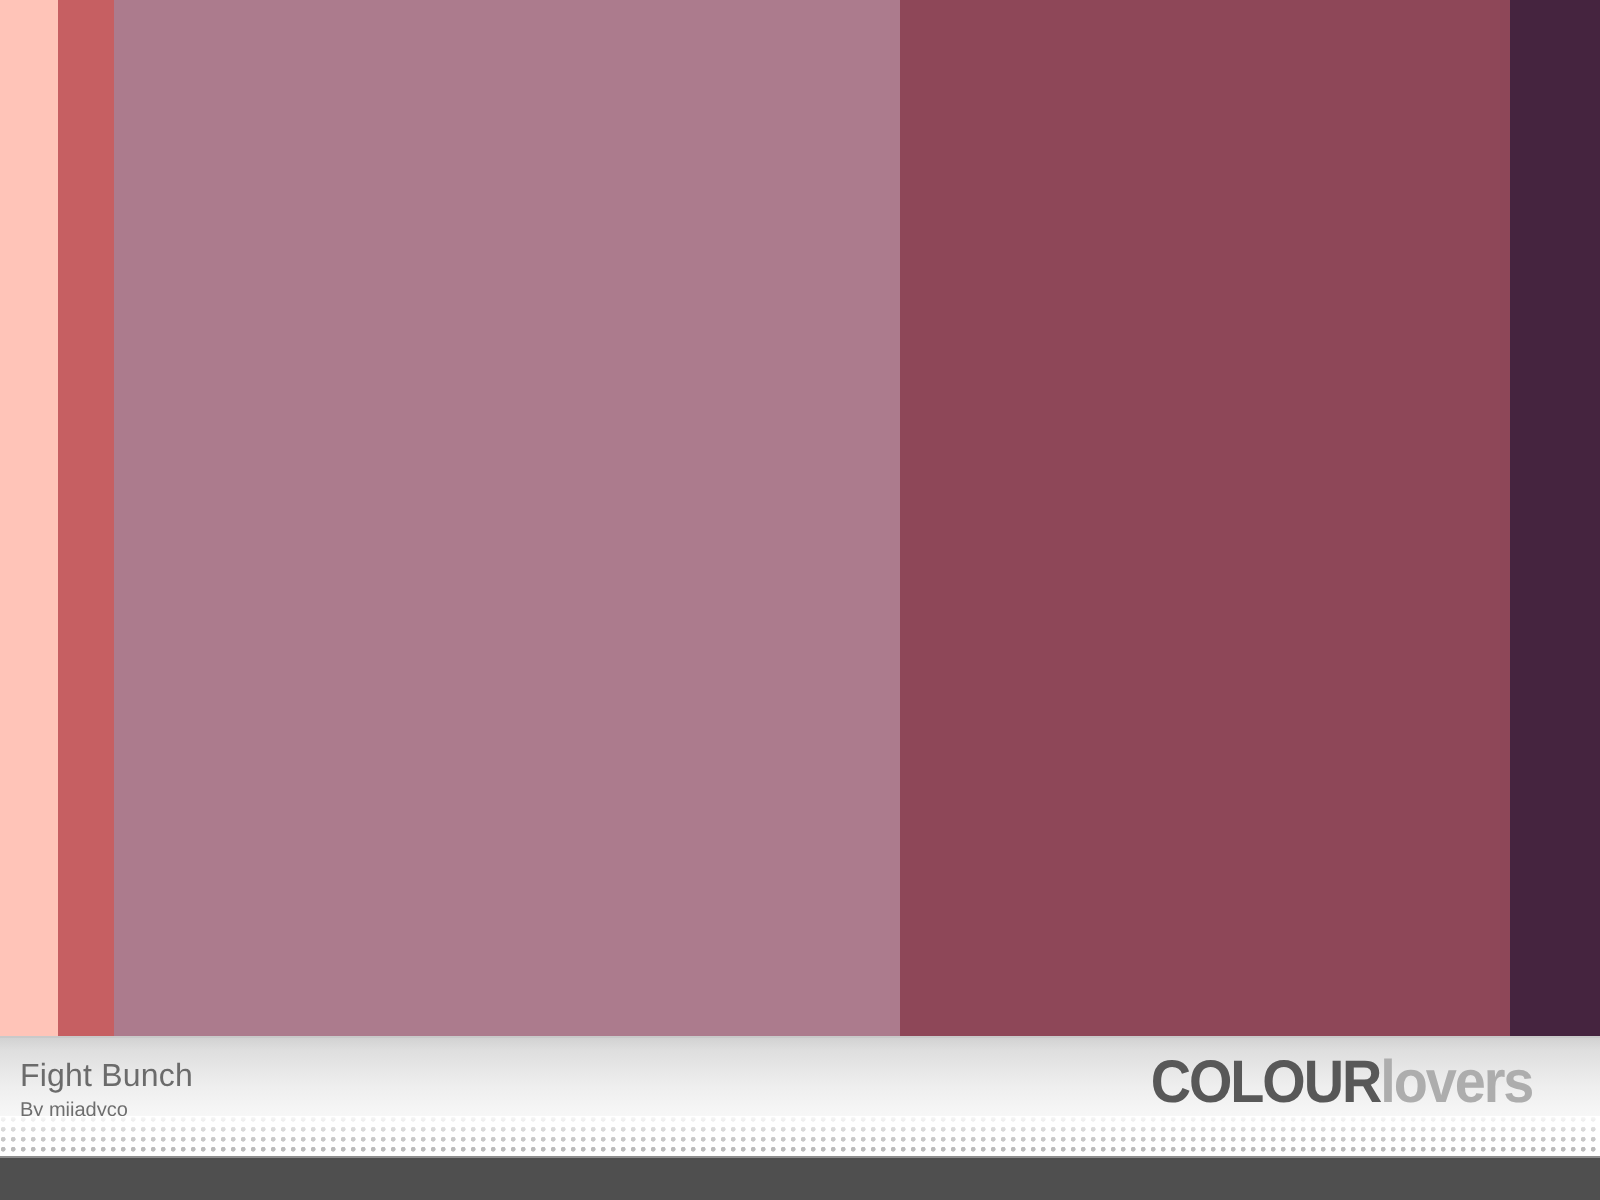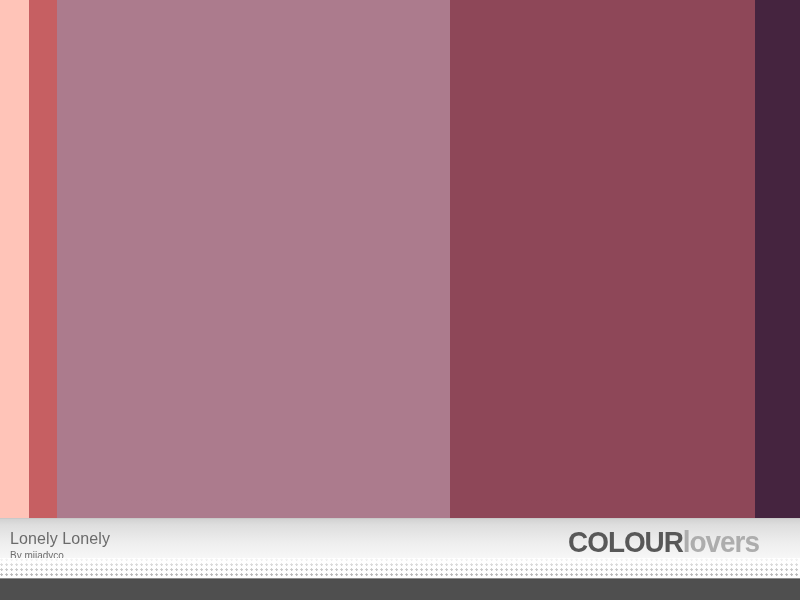--- a/index.html
+++ b/index.html
@@ -63,23 +63,23 @@
     font-size: 10px;
     line-height: 13px;
     color: #6e6e6e;
     margin-top: 1px;
     white-space: nowrap;
   }
 
   
   #brand {
     position: absolute;
-    right: 18px;
+    right: 34px;
     top: 8px;
-    text-align: center;
+    text-align: right;
   }
   #brand-wordmark {
     font-size: 30px;
     line-height: 30px;
     font-weight: bold;
     letter-spacing: -1.1px;
     transform: scaleX(0.93);
     transform-origin: right center;
     white-space: nowrap;
   }
@@ -150,21 +150,21 @@
       <div class="swatch" style="background: rgb(255, 196, 184); width: 29px;"></div>
       <div class="swatch" style="background: rgb(198, 95, 98); width: 28px;"></div>
       <div class="swatch" style="background: rgb(172, 123, 141); width: 393px;"></div>
       <div class="swatch" style="background: rgb(142, 71, 88); width: 305px;"></div>
       <div class="swatch" style="background: rgb(69, 36, 63); width: 45px;"></div>
     </div>
 
   <div id="footer">
 
     <div id="title-block">
-      <div id="palette-title">Lonely Lonely</div>
+      <div id="palette-title">Fight Bunch</div>
       <div id="palette-author">By mijadyco</div>
     </div>
 
     <div id="brand">
       <div id="brand-wordmark">
         <span class="part-colour" style="color: rgb(88, 88, 88);">COLOUR</span><span class="part-lovers" style="color: rgb(173, 173, 173);">lovers</span>
       </div>
       <div id="brand-tagline-row">
         <svg id="tagline-dots" viewBox="0 0 68 9">
           <g fill="#7d7d7d">

